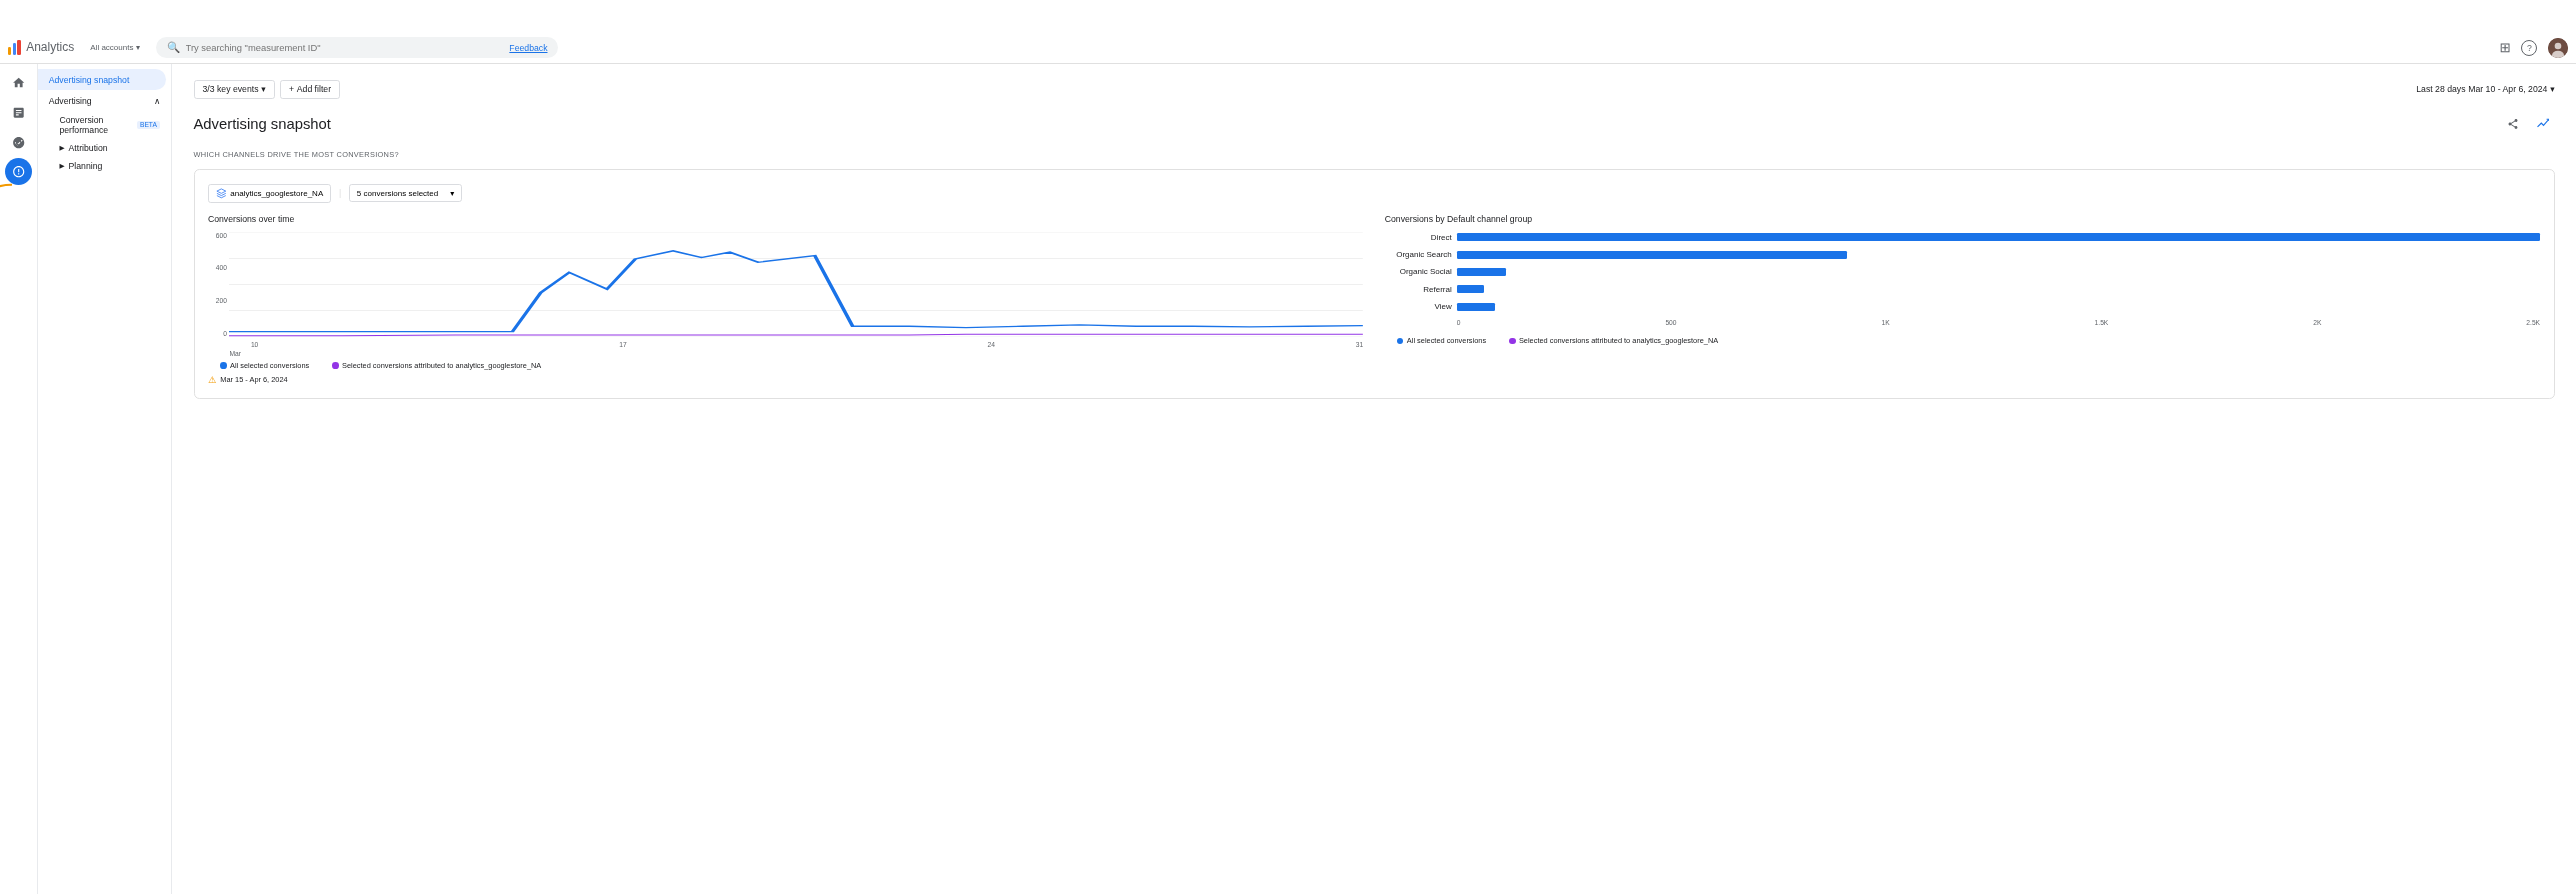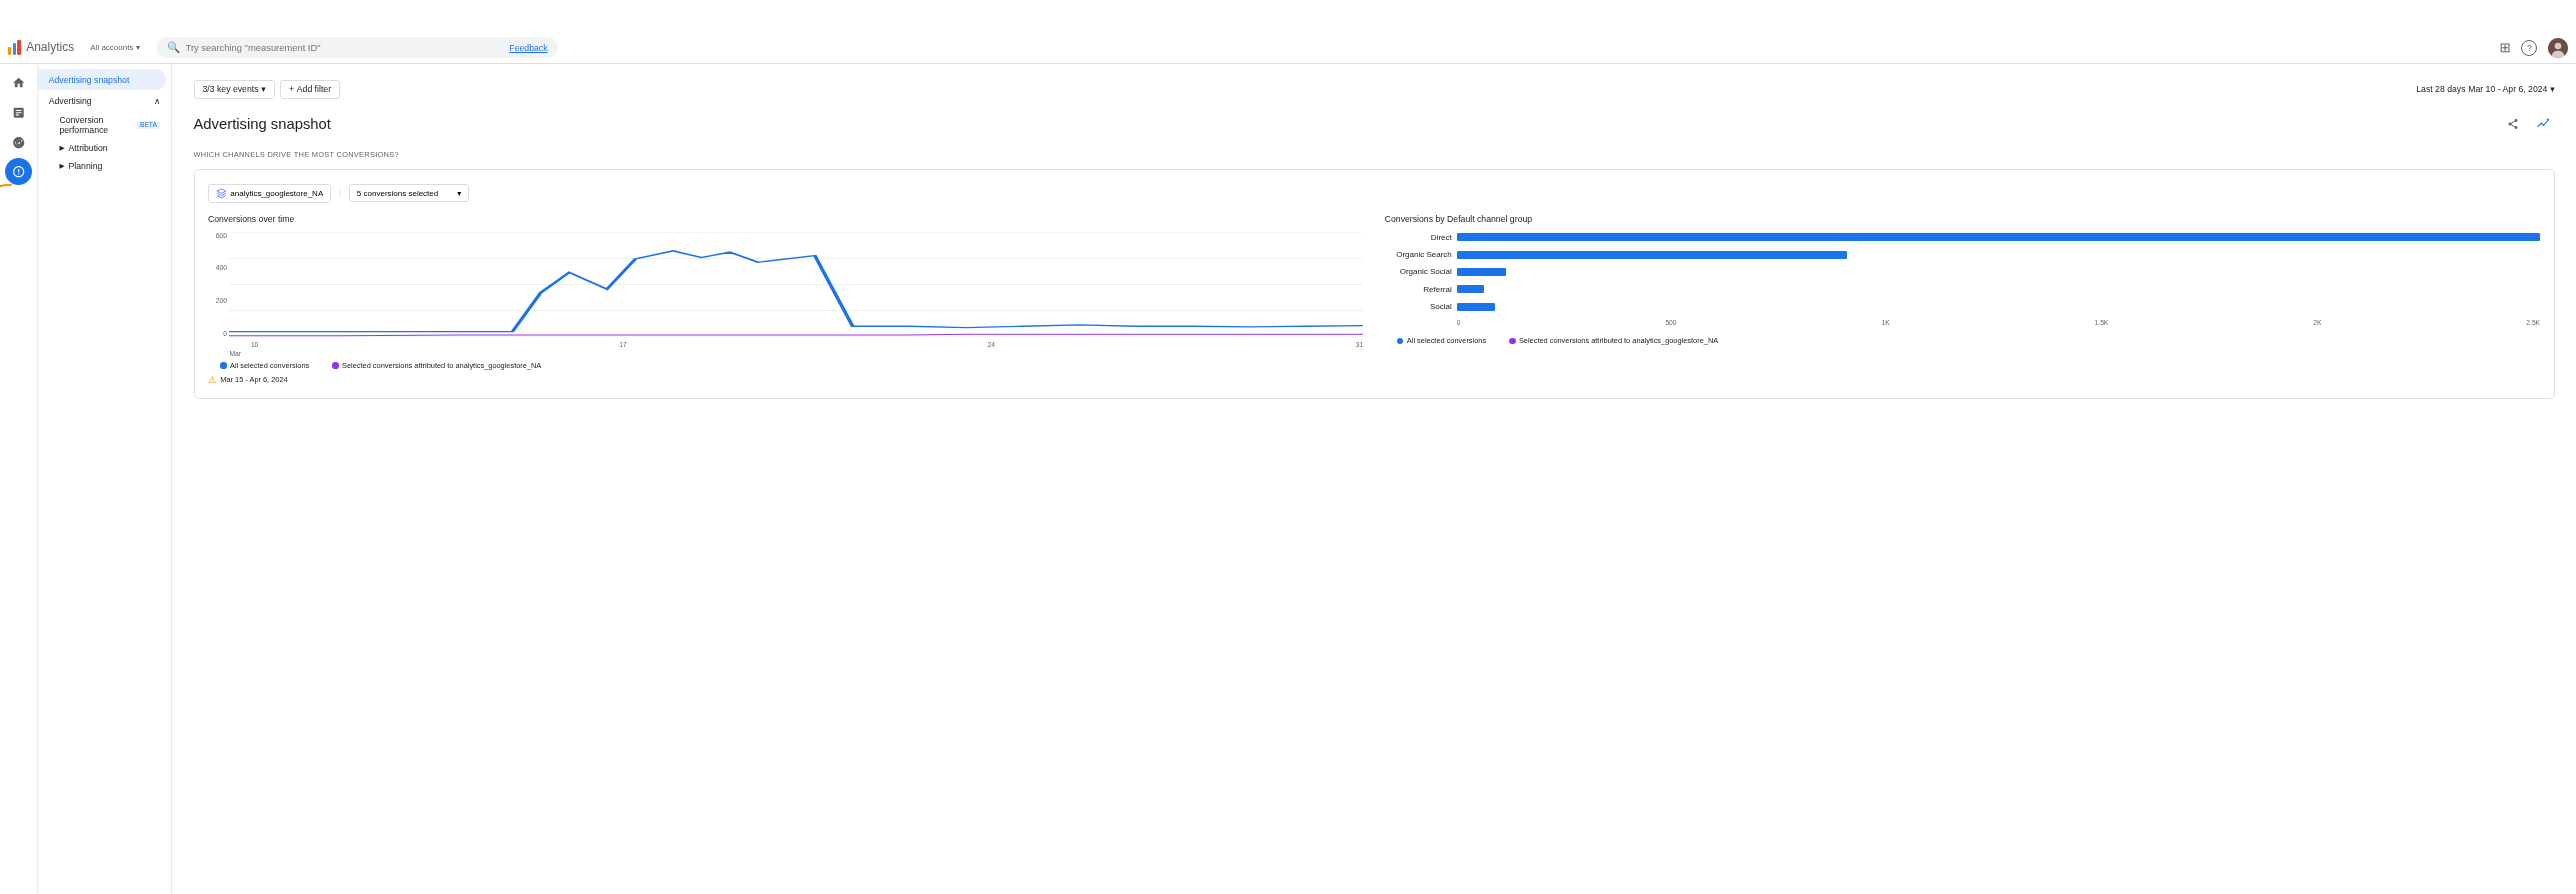--- a/index.html
+++ b/index.html
@@ -48,21 +48,21 @@
     .add-filter-btn { display: flex; align-items: center; gap: 2.7px; border: 0.7px solid #dadce0; border-radius: 2.7px; padding: 3.4px 8px; font-size: 8.7px; cursor: pointer; color: #202124; background: #fff; }
     .date-range { display: flex; align-items: center; gap: 2.7px; font-size: 8.7px; color: #202124; cursor: pointer; }
     .page-title { font-size: 14.8px; font-weight: 400; color: #202124; }
     .share-icon-btn { width: 24px; height: 24px; border-radius: 50%; display: flex; align-items: center; justify-content: center; cursor: pointer; color: #5f6368; }
 
     
     .section-label { font-size: 7.4px; color: #5f6368; font-weight: 500; letter-spacing: 0.3px; margin-bottom: 10.7px; text-transform: uppercase; }
     .charts-container { border: 0.7px solid #e0e0e0; border-radius: 5.4px; padding: 13.4px; }
     .chart-selector-row { display: flex; align-items: center; gap: 8px; margin-bottom: 10.7px; }
     .chart-source-btn { display: flex; align-items: center; gap: 4px; border: 0.7px solid #dadce0; border-radius: 2.7px; padding: 3.4px 6.7px; font-size: 8px; cursor: pointer; background: #fff; text-align: center; }
-    .conversion-btn { display: flex; align-items: center; gap: 19px; border: 0.7px solid #dadce0; border-radius: 2.7px; padding: 3.4px 6.7px; font-size: 8px; cursor: pointer; background: #fff; }
+    .conversion-btn { display: flex; align-items: center; gap: 12px; border: 0.7px solid #dadce0; border-radius: 2.7px; padding: 3.4px 6.7px; font-size: 8px; cursor: pointer; background: #fff; }
     .charts-row { display: grid; grid-template-columns: 1fr 1fr; gap: 21.5px; }
     .chart-title { font-size: 8.7px; color: #202124; margin-bottom: 8px; }
     .chart-area { position: relative; }
 
     
     .line-chart-wrap { position: relative; height: 121px; }
     .chart-y-labels { position: absolute; left: 0; top: 0; bottom: 16px; display: flex; flex-direction: column; justify-content: space-between; font-size: 6.7px; color: #5f6368; width: 19px; text-align: right; }
     .chart-svg-wrap { margin-left: 21.5px; height: 121px; position: relative; }
     .chart-svg-wrap svg { width: 100%; height: 105px; }
     .chart-x-labels { display: flex; justify-content: space-between; padding: 2.7px 0 0 21.5px; font-size: 6.7px; color: #5f6368; }
@@ -319,21 +319,21 @@
               </div>
 
               <div class="bar-row">
                 <div class="bar-label">Referral</div>
                 <div class="bar-track">
                   <div class="bar-fill-blue" style="width:2.5%;"></div>
                 </div>
               </div>
 
               <div class="bar-row">
-                <div class="bar-label">Social</div>
+                <div class="bar-label">View</div>
                 <div class="bar-track">
                   <div class="bar-fill-blue" style="width:3.5%;"></div>
                 </div>
               </div>
 
               <div class="bar-x-axis">
                 <span>0</span>
                 <span>500</span>
                 <span>1K</span>
                 <span>1.5K</span>

